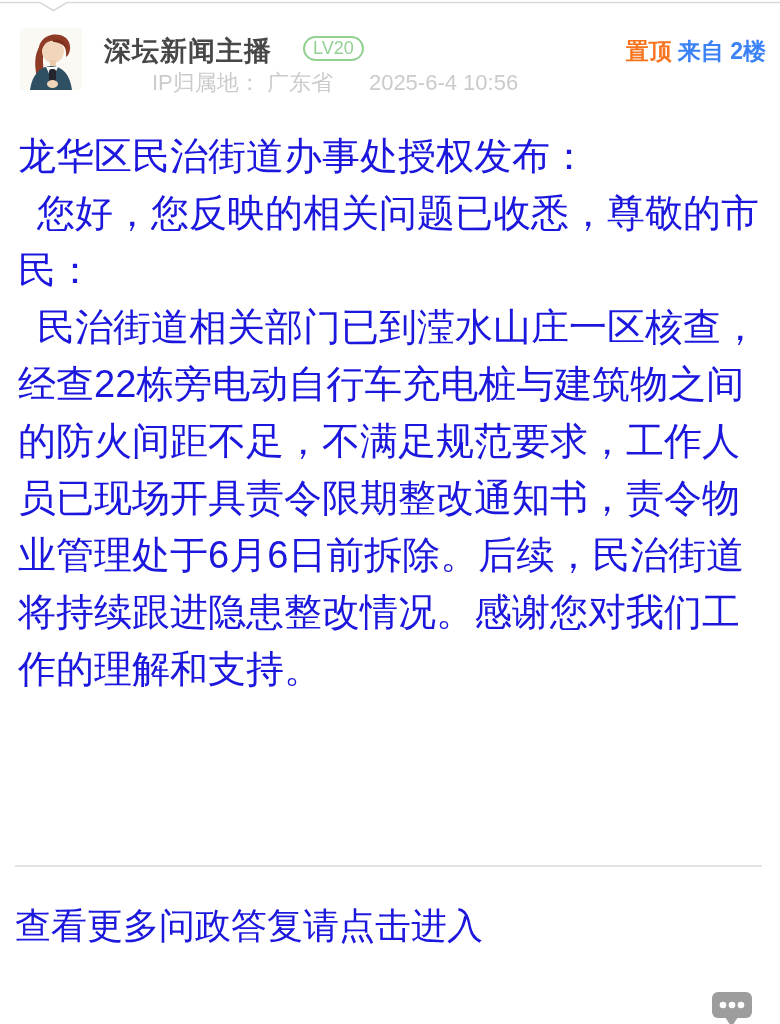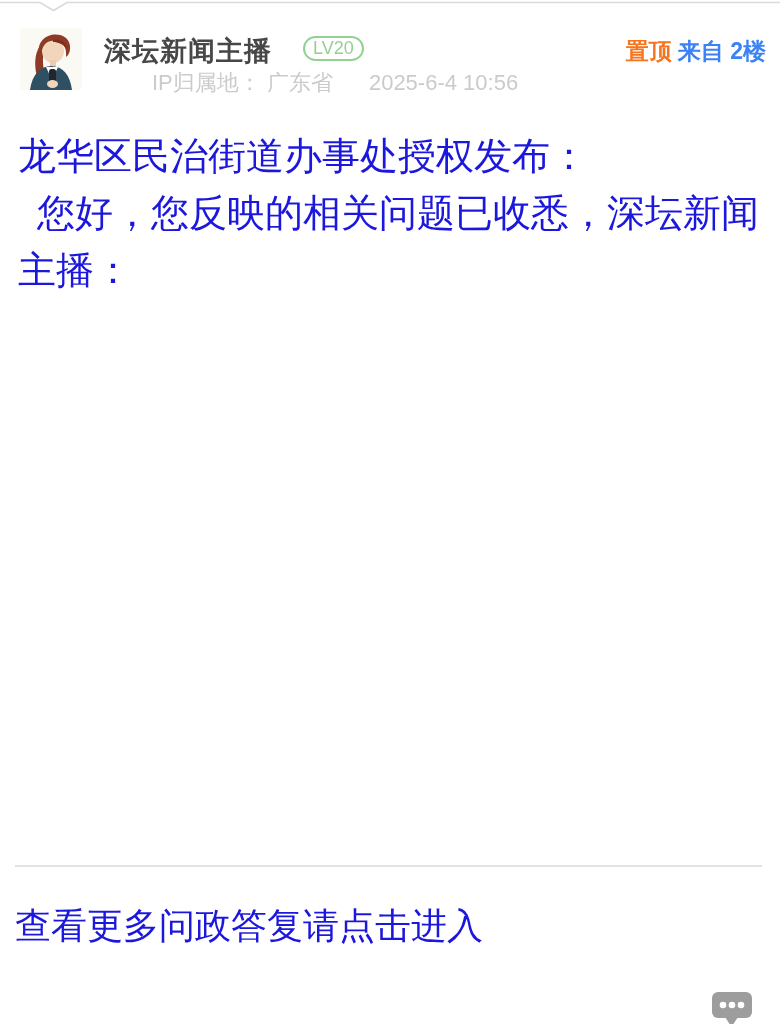--- a/index.html
+++ b/index.html
@@ -70,21 +70,22 @@
       <span class="pinned">置顶</span><span class="floor">来自 2楼</span>
     </div>
 
     <div class="meta-row">
       <span class="ip-location">IP归属地： 广东省</span><span class="timestamp">2025-6-4 10:56</span>
     </div>
   </div>
 
   <div class="post-body">
     <p>龙华区民治街道办事处授权发布：</p>
-    <p> 您好，您反映的相关问题已收悉，深坛新闻主播：</p>
+    <p> 您好，您反映的相关问题已收悉，尊敬的市民：</p>
+    <p> 民治街道相关部门已到滢水山庄一区核查，经查22栋旁电动自行车充电桩与建筑物之间的防火间距不足，不满足规范要求，工作人员已现场开具责令限期整改通知书，责令物业管理处于6月6日前拆除。后续，民治街道将持续跟进隐患整改情况。感谢您对我们工作的理解和支持。</p>
   </div>
 
   <div class="divider"></div>
 
   <a class="more-link">查看更多问政答复请点击进入</a>
 
   <button class="comment-fab" aria-label="comments">
     <svg width="46" height="40" viewBox="0 0 46 40" xmlns="http://www.w3.org/2000/svg">
       <rect x="1" y="1" width="40" height="26" rx="6" fill="#9d9d9d"></rect>
       <circle cx="12" cy="14" r="3.3" fill="#ffffff"></circle>

